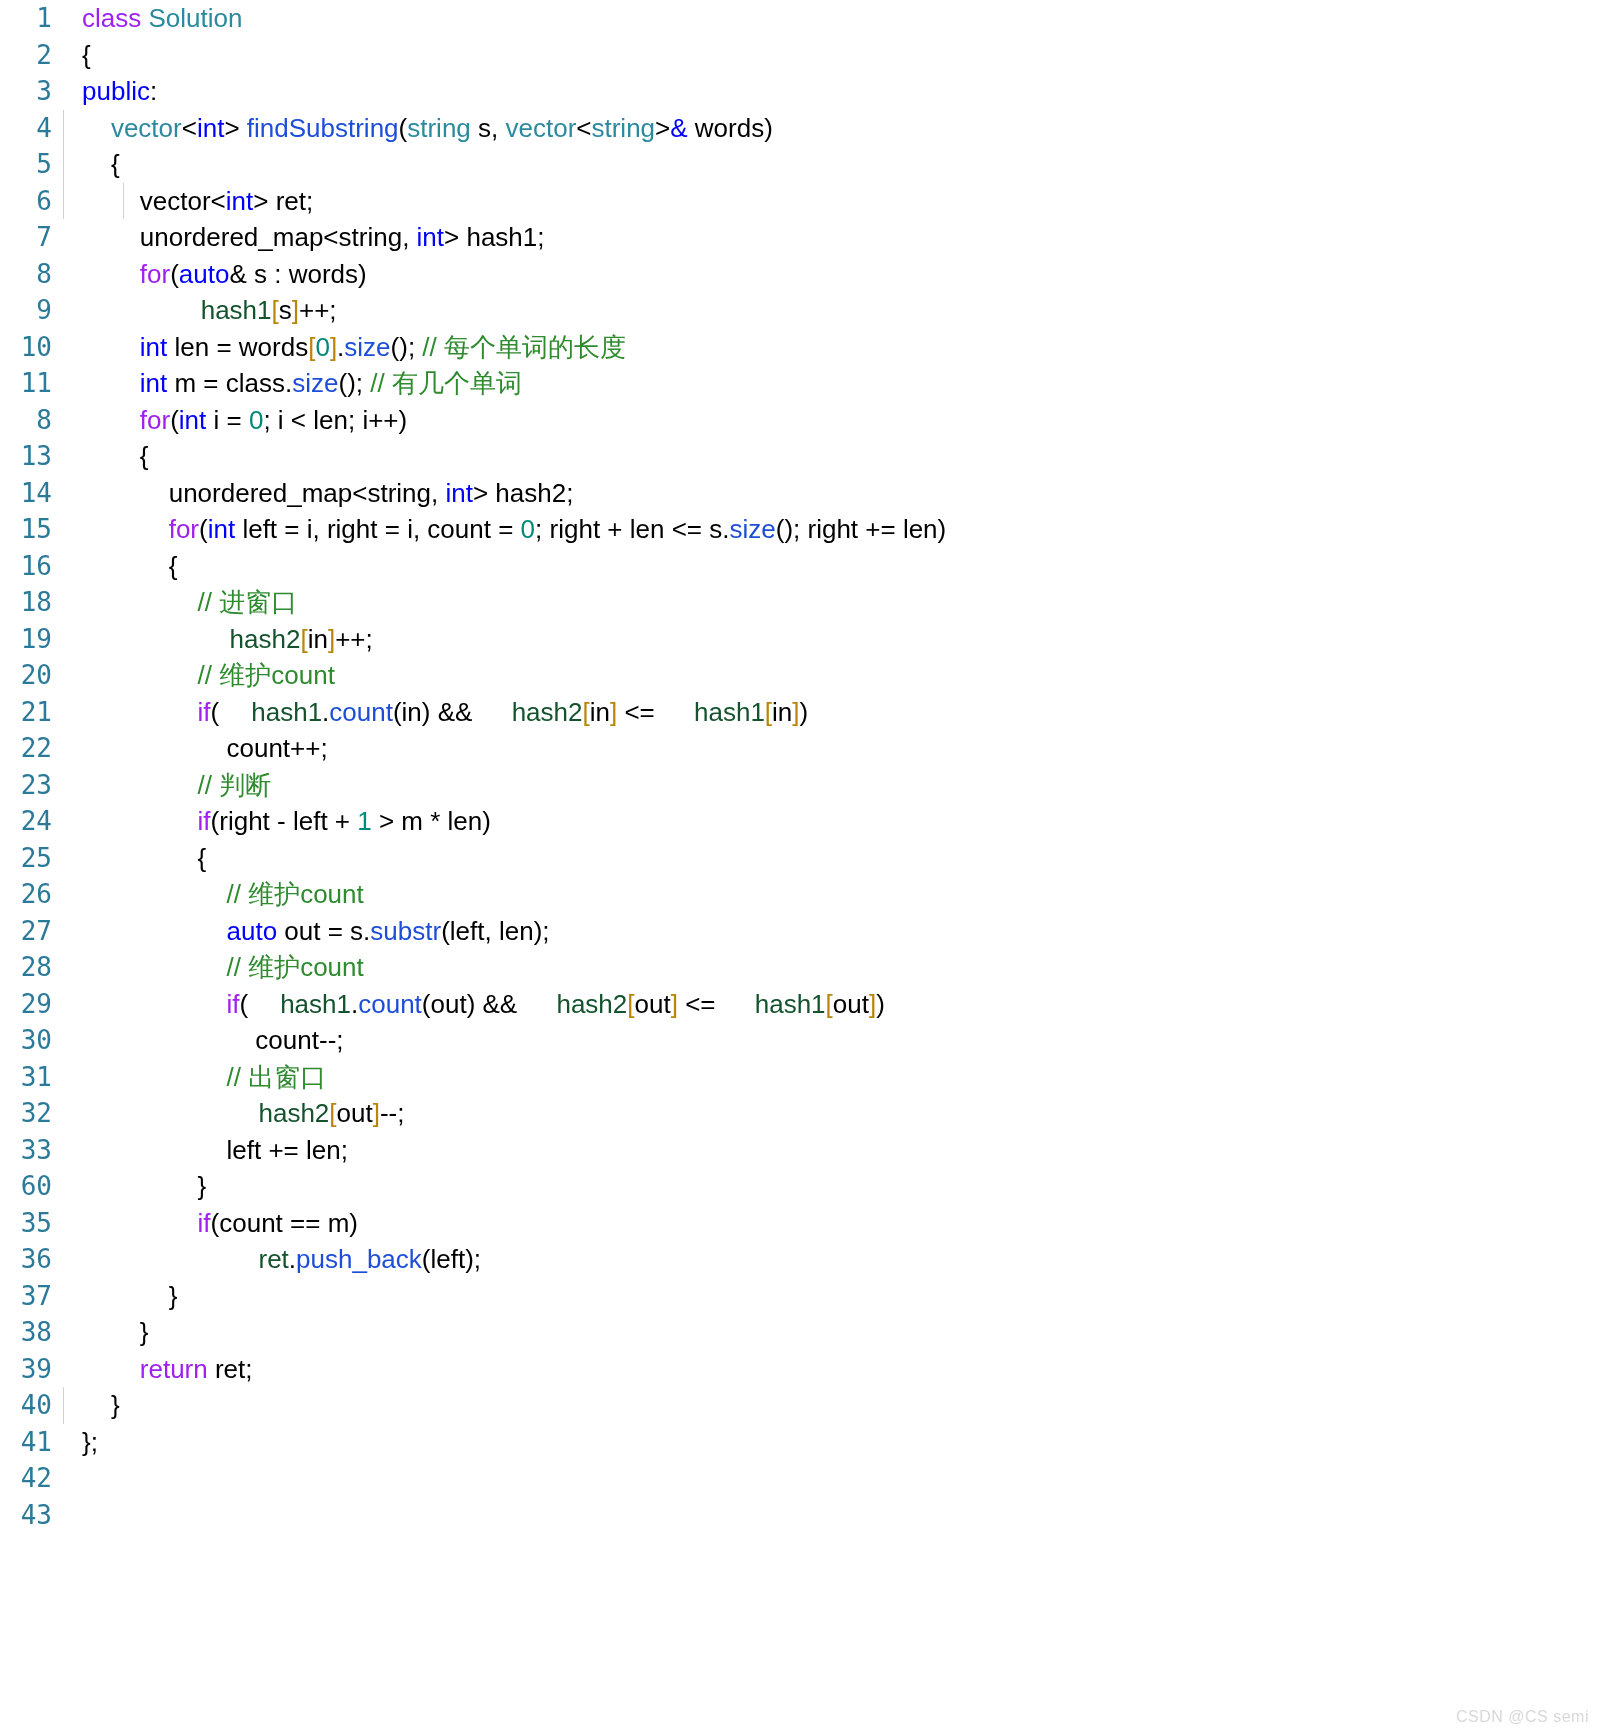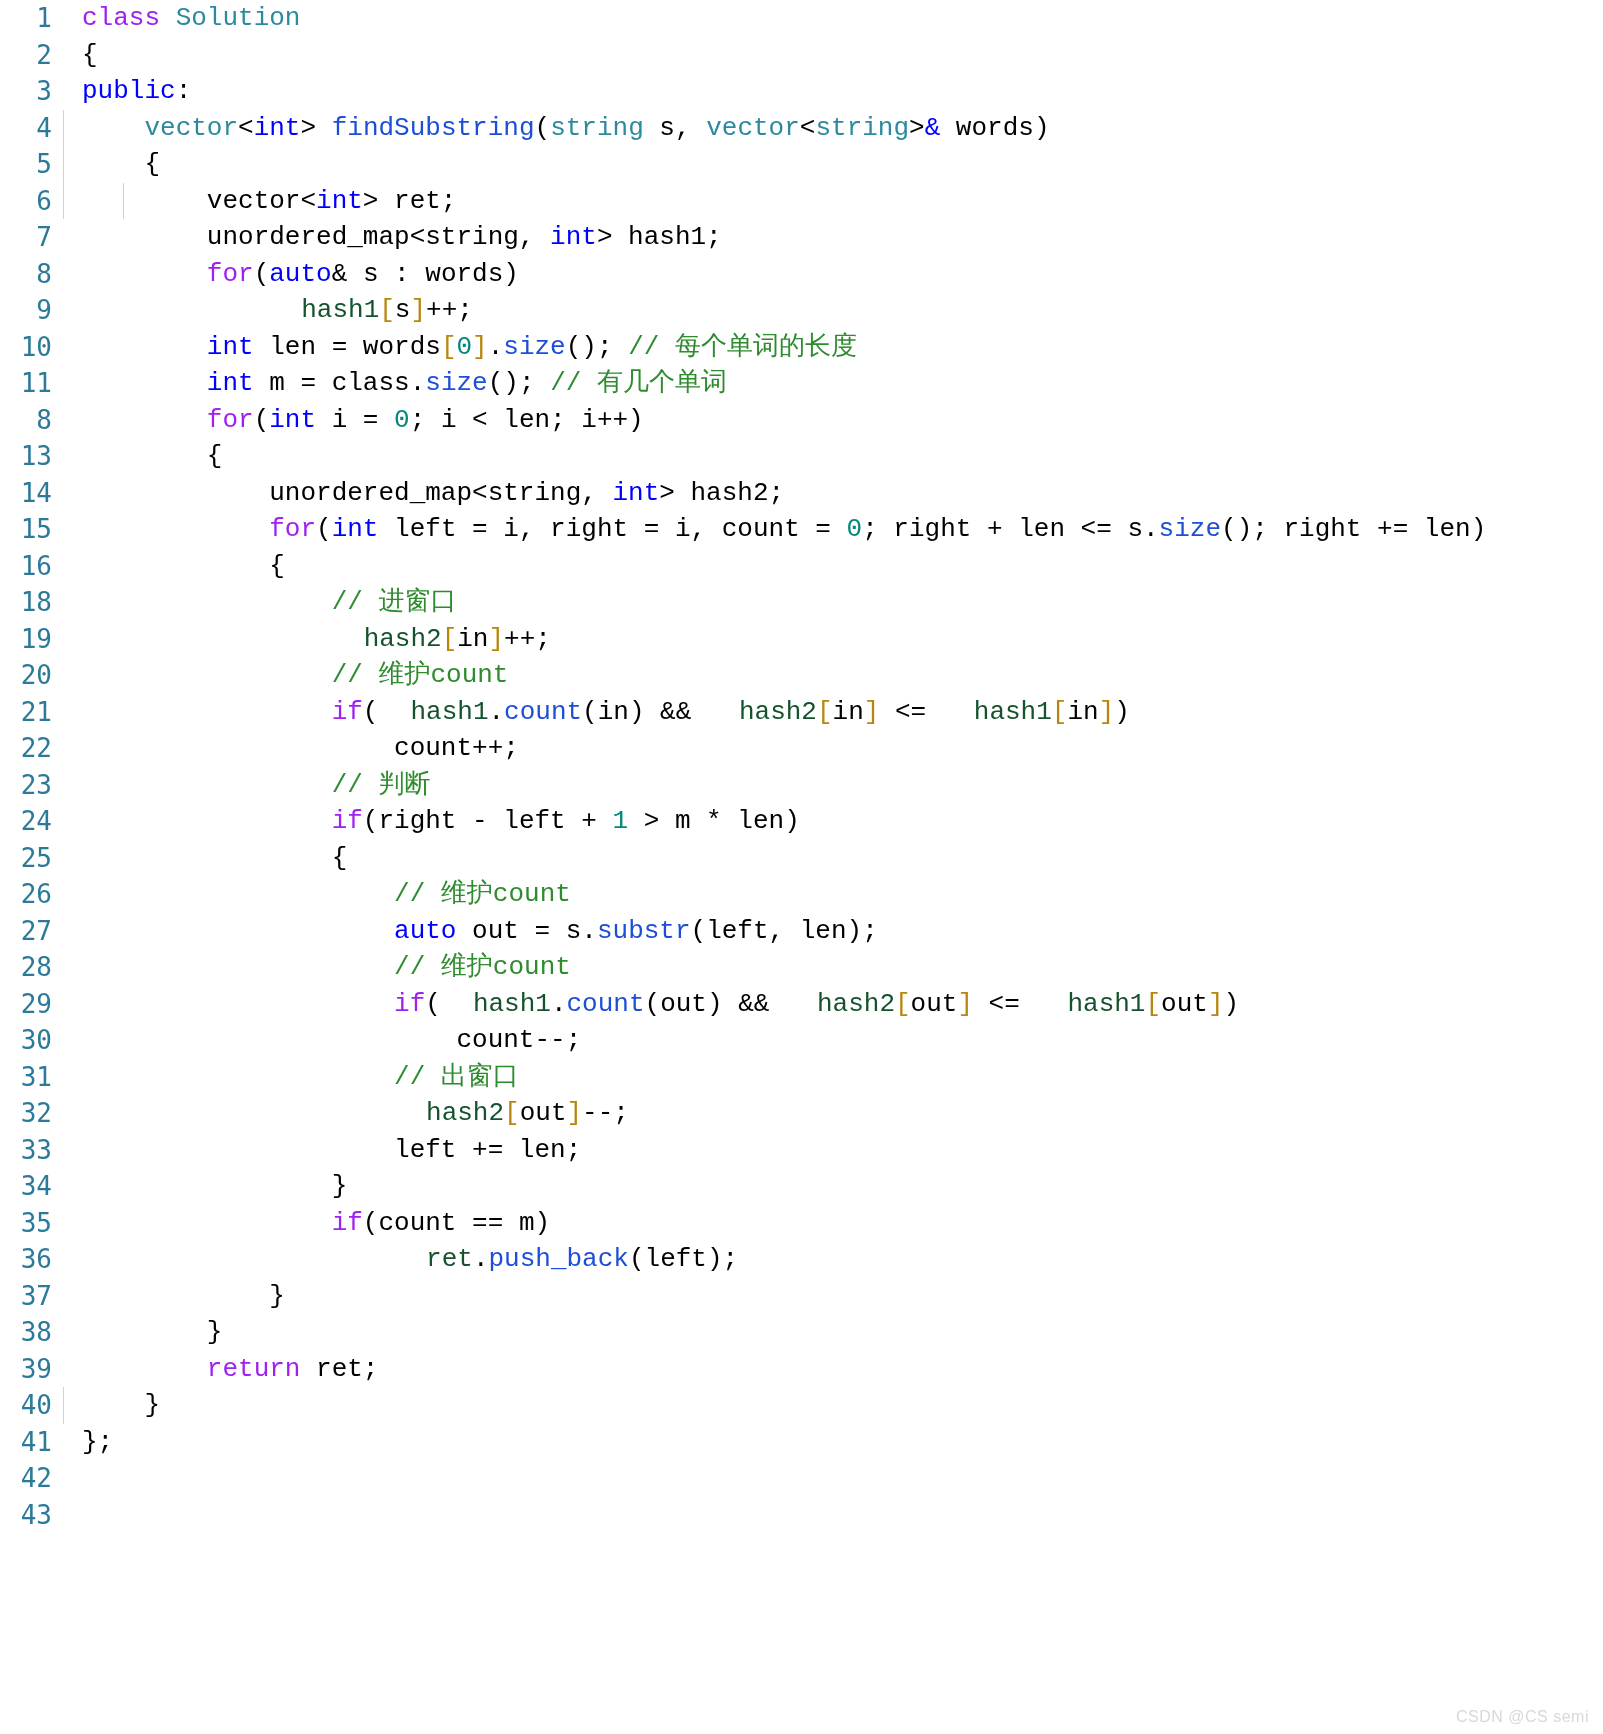--- a/index.html
+++ b/index.html
@@ -41,21 +41,21 @@
     font-family: "DejaVu Sans Mono", "Liberation Mono", monospace;
     letter-spacing: 0px;
     user-select: none;
   }
 
   .line-content {
     position: relative;
     flex: 1;
     font-size: 26px;
     color: #000000;
-    font-family: Liberation Mono, monospace;
+    font-family: Liberation Sans, sans-serif;
     white-space: pre;
     padding-left: 19px;
   }
 
   
   .guide {
     position: absolute;
     top: 0;
     height: 36.5px;
     width: 1px;
@@ -117,21 +117,21 @@
       <div class="code-line"><div class="gutter">24</div><div class="line-content"><span class="plain">                </span><span class="kw">if</span><span class="plain">(right - left + </span><span class="num">1</span><span class="plain"> &gt; m * len)</span></div></div>
       <div class="code-line"><div class="gutter">25</div><div class="line-content"><span class="plain">                {</span></div></div>
       <div class="code-line"><div class="gutter">26</div><div class="line-content"><span class="plain">                    </span><span class="cmt">// 维护count</span></div></div>
       <div class="code-line"><div class="gutter">27</div><div class="line-content"><span class="plain">                    </span><span class="type">auto</span><span class="plain"> out = s.</span><span class="fn">substr</span><span class="plain">(left, len);</span></div></div>
       <div class="code-line"><div class="gutter">28</div><div class="line-content"><span class="plain">                    </span><span class="cmt">// 维护count</span></div></div>
       <div class="code-line"><div class="gutter">29</div><div class="line-content"><span class="plain">                    </span><span class="kw">if</span><span class="plain">(</span><span class="ident">hash1</span><span class="plain">.</span><span class="fn">count</span><span class="plain">(out) &amp;&amp; </span><span class="ident">hash2</span><span class="brk">[</span><span class="plain">out</span><span class="brk">]</span><span class="plain"> &lt;= </span><span class="ident">hash1</span><span class="brk">[</span><span class="plain">out</span><span class="brk">]</span><span class="plain">)</span></div></div>
       <div class="code-line"><div class="gutter">30</div><div class="line-content"><span class="plain">                        count--;</span></div></div>
       <div class="code-line"><div class="gutter">31</div><div class="line-content"><span class="plain">                    </span><span class="cmt">// 出窗口</span></div></div>
       <div class="code-line"><div class="gutter">32</div><div class="line-content"><span class="plain">                    </span><span class="ident">hash2</span><span class="brk">[</span><span class="plain">out</span><span class="brk">]</span><span class="plain">--;</span></div></div>
       <div class="code-line"><div class="gutter">33</div><div class="line-content"><span class="plain">                    left += len;</span></div></div>
-      <div class="code-line"><div class="gutter">34</div><div class="line-content"><span class="plain">                }</span></div></div>
+      <div class="code-line"><div class="gutter">60</div><div class="line-content"><span class="plain">                }</span></div></div>
       <div class="code-line"><div class="gutter">35</div><div class="line-content"><span class="plain">                </span><span class="kw">if</span><span class="plain">(count == m)</span></div></div>
       <div class="code-line"><div class="gutter">36</div><div class="line-content"><span class="plain">                    </span><span class="ident">ret</span><span class="plain">.</span><span class="fn">push_back</span><span class="plain">(left);</span></div></div>
       <div class="code-line"><div class="gutter">37</div><div class="line-content"><span class="plain">            }</span></div></div>
       <div class="code-line"><div class="gutter">38</div><div class="line-content"><span class="plain">        }</span></div></div>
       <div class="code-line"><div class="gutter">39</div><div class="line-content"><span class="plain">        </span><span class="kw">return</span><span class="plain"> ret;</span></div></div>
       <div class="code-line"><div class="gutter">40</div><div class="line-content"><span class="guide g1"></span><span class="plain">    }</span></div></div>
       <div class="code-line"><div class="gutter">41</div><div class="line-content"><span class="plain">};</span></div></div>
       <div class="code-line"><div class="gutter">42</div><div class="line-content"></div></div>
       <div class="code-line"><div class="gutter">43</div><div class="line-content"></div></div>
     </div>

